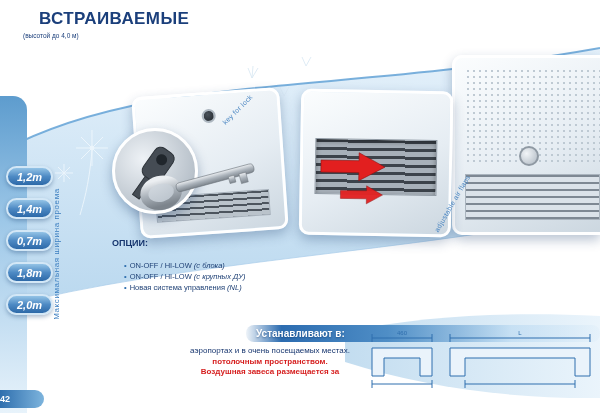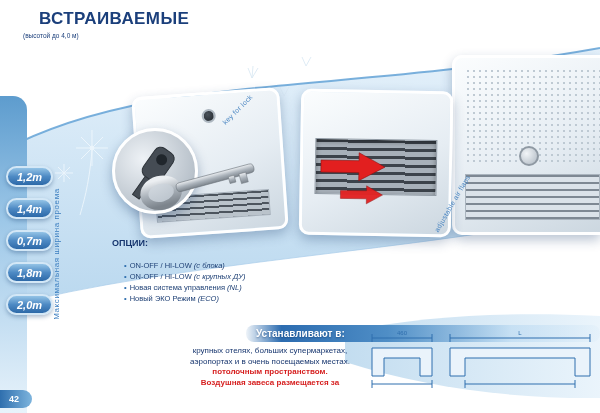--- a/index.html
+++ b/index.html
@@ -101,23 +101,23 @@
     position:absolute;left:256px;top:328px;z-index:5;
     font-size:10px;font-weight:700;color:#fff;text-shadow:0 1px 2px rgba(0,40,90,.45);
   }
   .install-body{position:absolute;left:148px;top:346px;width:244px;z-index:5;text-align:center;}
   .body-line{font-size:8px;line-height:10.5px;color:#16356e;}
   .red-line{font-size:8px;line-height:10.5px;color:#d61f1f;font-weight:700;}
   
   .diagrams{position:absolute;left:366px;top:328px;z-index:3;}
   
   .page-tab{
-    position:absolute;left:0;top:390px;width:32px;height:18px;z-index:4;
+    position:absolute;left:0;top:390px;width:44px;height:18px;z-index:4;
     background:linear-gradient(90deg,#2f6fae,#7db4dd);border-radius:0 9px 9px 0;
-    color:#fff;font-size:9px;font-weight:700;display:flex;align-items:center;padding-left:9px;box-sizing:border-box;
+    color:#fff;font-size:9px;font-weight:700;display:flex;align-items:center;padding-left:0;box-sizing:border-box;
   }
 </style>
 </head>
 <body>
 
 <div class="page">
 
   <svg class="bg-svg" width="600" height="413" viewBox="0 0 600 413">
     <defs>
       <linearGradient id="bandGrad" x1="0" y1="0" x2="0" y2="1">
@@ -204,28 +204,26 @@
 
   <div class="diag-label label-key">key for lock</div>
   <div class="diag-label label-flaps">adjustable air flaps</div>
 
   <div class="options">
     <div class="options-heading">ОПЦИИ:</div>
     <ul>
       <li><span class="bullet">•</span><span>ON-OFF / HI-LOW</span> <span class="note">(с блока)</span></li>
       <li><span class="bullet">•</span><span>ON-OFF / HI-LOW</span> <span class="note">(с крупных ДУ)</span></li>
       <li><span class="bullet">•</span><span>Новая система управления</span> <span class="note">(NL)</span></li>
-      <li><span class="bullet">•</span><span>Новый ЭКО Режим</span> <span class="note">(ECO)</span></li>
     </ul>
   </div>
 
   <div class="ribbon"></div>
   <div class="install-heading">Устанавливают в:</div>
   <div class="install-body">
-    <div class="body-line">крупных отелях, больших супермаркетах,</div>
     <div class="body-line">аэропортах и в очень посещаемых местах.</div>
     <div class="red-line">потолочным пространством.</div>
     <div class="red-line">Воздушная завеса размещается за</div>
   </div>
 
   <svg class="diagrams" width="230" height="70" viewBox="0 0 230 70">
     <g stroke="#2f6fae" stroke-width="1" fill="none">
       <line x1="6" y1="10" x2="66" y2="10"></line>
       <line x1="6" y1="6" x2="6" y2="14"></line>
       <line x1="66" y1="6" x2="66" y2="14"></line>

